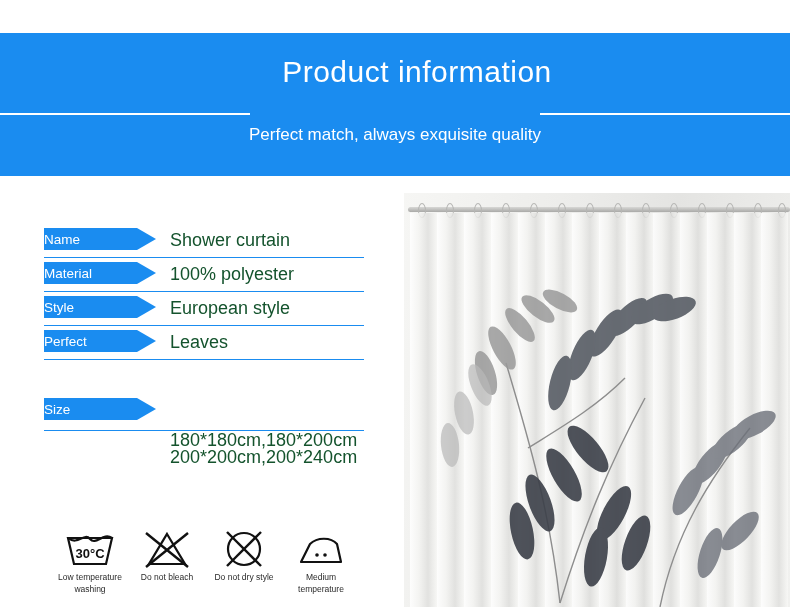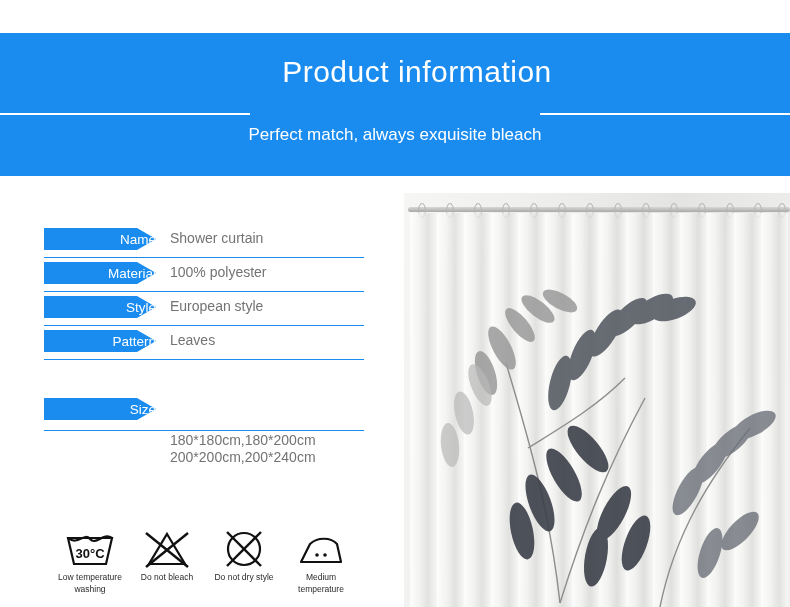--- a/index.html
+++ b/index.html
@@ -80,32 +80,32 @@
   .tag {
     position: absolute;
     left: 0;
     top: 0;
     width: 112px;
     height: 22px;
     background: #1a8cf0;
     color: #ffffff;
     font-size: 13.5px;
     line-height: 23px;
-    text-align: right;
+    text-align: left;
     
     clip-path: polygon(0 0, 93px 0, 112px 50%, 93px 100%, 0 100%);
   }
   .spec-row.size-row .tag { top: 8px; }
 
   .spec-value {
     position: absolute;
     left: 126px;
     top: 2px;
-    font-size: 14px;
-    color: #737373;
+    font-size: 18px;
+    color: #14532d;
   }
   .spec-row.size-row .spec-value {
     top: -6px;
     line-height: 17px;
     margin-top: 48px;
   }
   .spec-line {
     position: absolute;
     left: 0;
     bottom: 4px;
@@ -199,21 +199,21 @@
   }
   .leaf-layer { position: absolute; inset: 0; }
 </style>
 </head>
 <body>
 
 <div class="banner">
   <div class="banner-rule-left"></div>
   <div class="banner-rule-right"></div>
   <div class="banner-title">Product information</div>
-  <div class="banner-sub">Perfect match, always exquisite bleach</div>
+  <div class="banner-sub">Perfect match, always exquisite quality</div>
 </div>
 
 <div class="specs">
 
   <div class="spec-row">
     <div class="tag">Name</div>
     <div class="spec-value">Shower curtain</div>
     <div class="spec-line"></div>
   </div>
 
@@ -223,21 +223,21 @@
     <div class="spec-line"></div>
   </div>
 
   <div class="spec-row">
     <div class="tag">Style</div>
     <div class="spec-value">European style</div>
     <div class="spec-line"></div>
   </div>
 
   <div class="spec-row">
-    <div class="tag">Pattern</div>
+    <div class="tag">Perfect</div>
     <div class="spec-value">Leaves</div>
     <div class="spec-line"></div>
   </div>
 
   <div class="spec-gap"></div>
 
   <div class="spec-row size-row">
     <div class="tag">Size</div>
     <div class="spec-value">
       <div>180*180cm,180*200cm</div>

